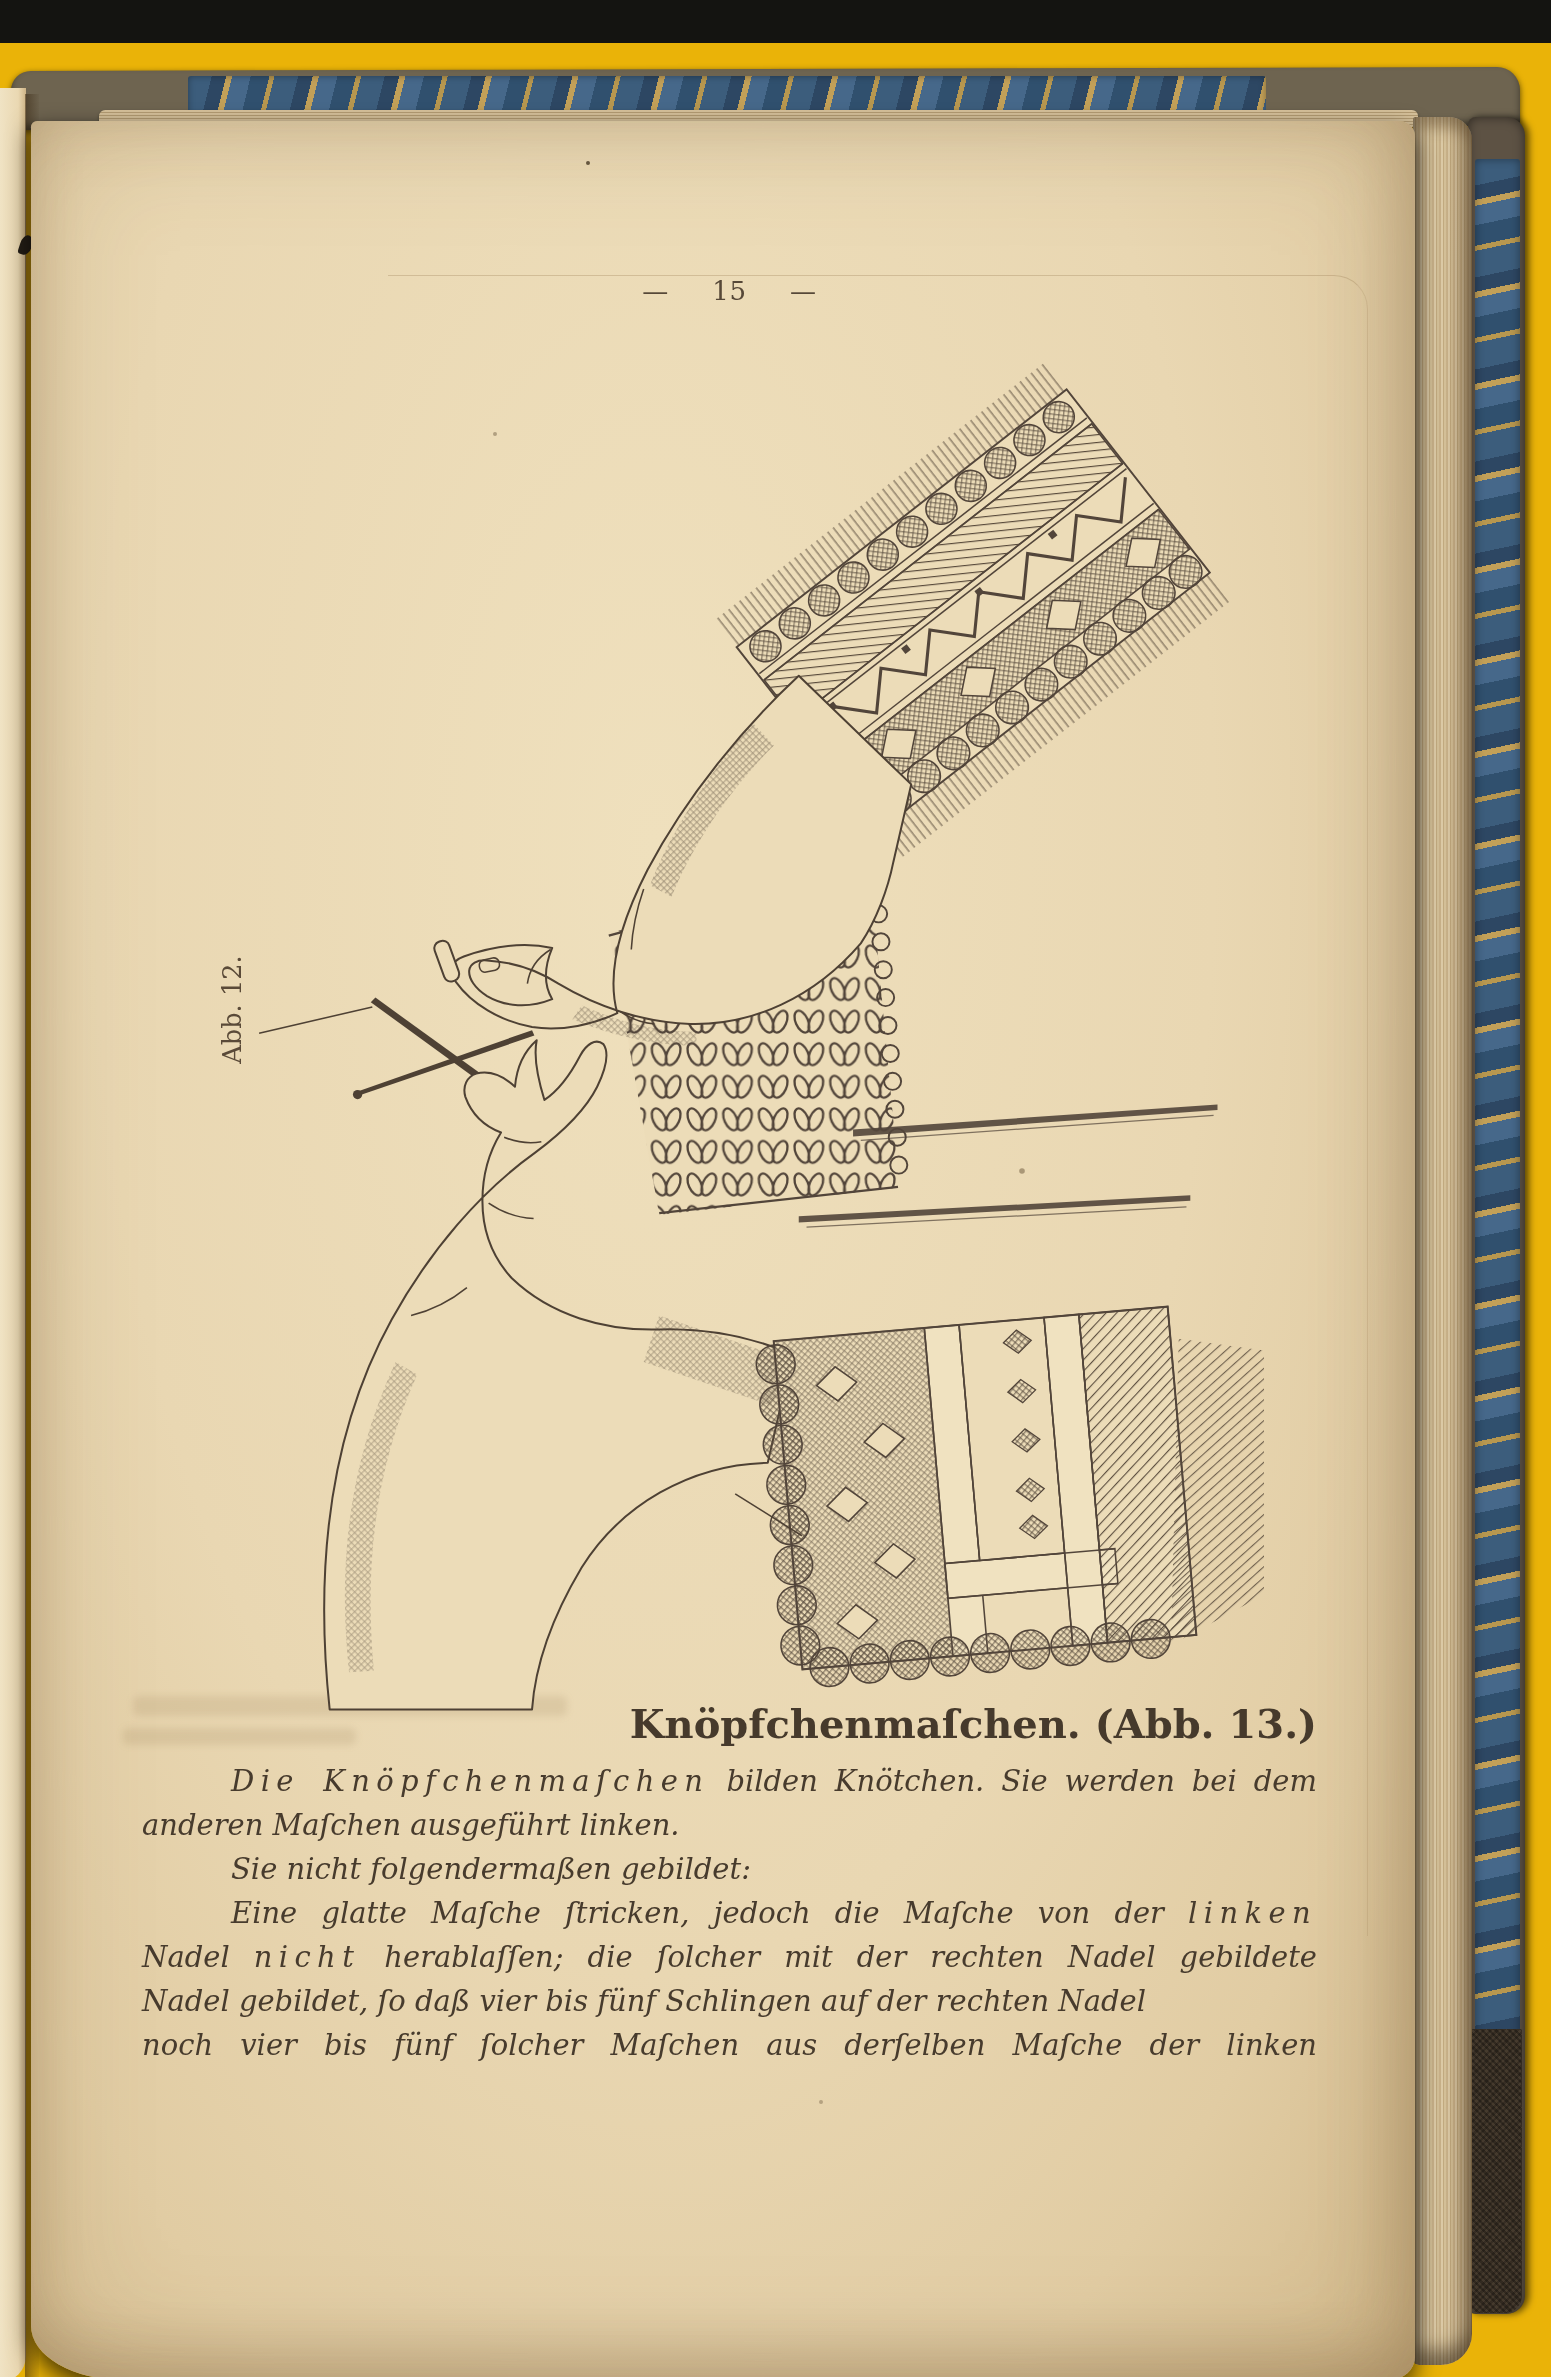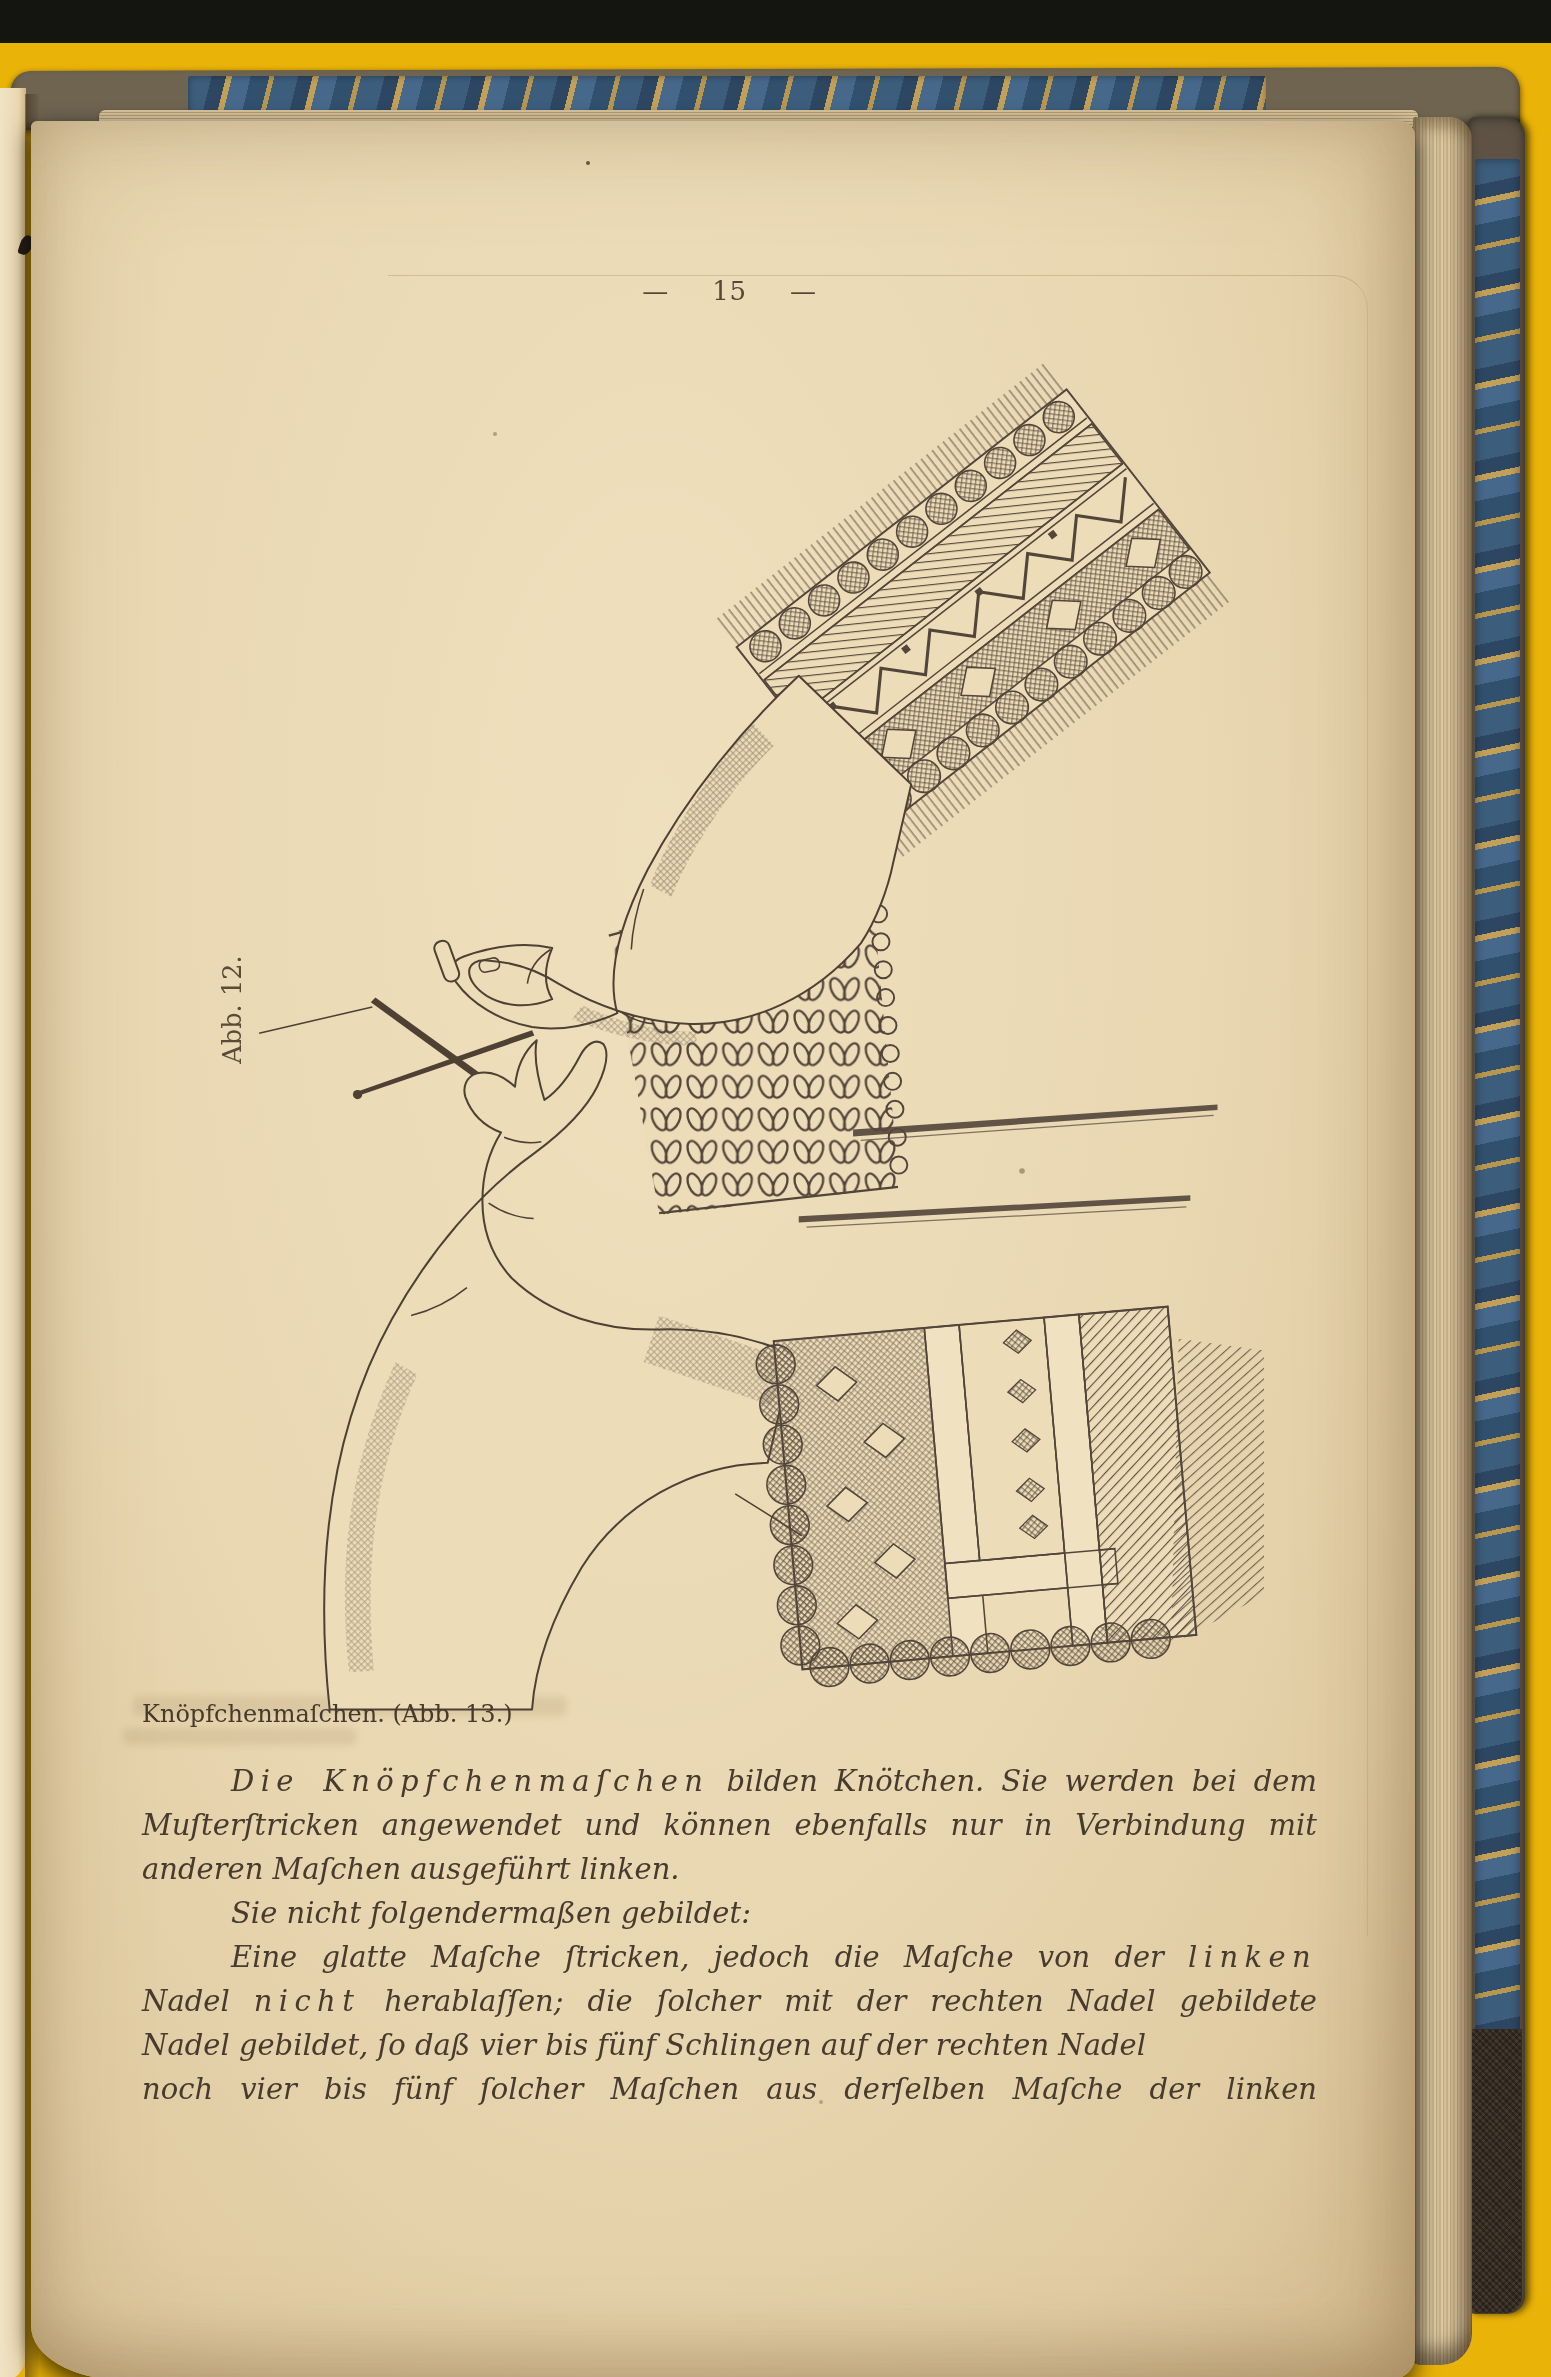--- a/index.html
+++ b/index.html
@@ -104,21 +104,21 @@
     text-align:center; font-size:26px; color:#564838;
     letter-spacing:0.8px; word-spacing:34px;
   }
   .fig-label {
     position:absolute; left:116px; top:873px; width:171px; height:31px;
     transform:rotate(-90deg); text-align:center;
     font-size:25.6px; color:#5a4a38;
   }
   .heading {
     position:absolute; left:111px; top:1579px; width:1175px;
-    text-align:left; font-size:24px; font-weight:400; color:#463a2c;
+    text-align:right; font-size:40px; font-weight:700; color:#463a2c;
   }
   .bodytext {
     position:absolute; left:111px; top:1638px; width:1175px;
     font-size:29px; line-height:44px; color:#473b2d;
   }
   .para { margin:0; }
   .line { white-space:normal;font-style:italic; }
   .line.jl { text-align:justify; text-align-last:justify; }
   .line.ind { text-indent:89px; }
   .g { letter-spacing:.22em; }
@@ -355,21 +355,20 @@
       </g>
 
       <polygon points="1190,1270 1300,1285 1300,1600 1180,1665" fill="url(#hr)" opacity=".85"></polygon>
       <line x1="618" y1="1470" x2="704" y2="1524" stroke="#4e4134" stroke-width="2"></line>
     </svg>
 
     <div class="heading">Knöpfchenmaſchen. (Abb. 13.)</div>
     <div class="bodytext">
         <div class="para">
           <div class="line jl ind"><span class="g">Die Knöpfchenmaſchen</span><span> bilden Knötchen. Sie werden bei dem</span></div>
-          <div class="line jl"><span>Muſterſtricken angewendet und können ebenfalls nur in Verbindung mit</span></div>
           <div class="line"><span>anderen Maſchen ausgeführt linken.</span></div>
         </div>
         <div class="para">
           <div class="line ind"><span>Sie nicht folgendermaßen gebildet:</span></div>
         </div>
         <div class="para">
           <div class="line jl ind"><span>Eine glatte Maſche ſtricken, jedoch die Maſche von der </span><span class="g">linken</span></div>
           <div class="line jl"><span>Nadel </span><span class="g">nicht</span><span> herablaſſen; die ſolcher mit der rechten Nadel gebildete</span></div>
           <div class="line"><span>Nadel gebildet, ſo daß vier bis fünf Schlingen auf der rechten Nadel</span></div>
           <div class="line jl"><span>noch vier bis fünf ſolcher Maſchen aus derſelben Maſche der linken</span></div>

